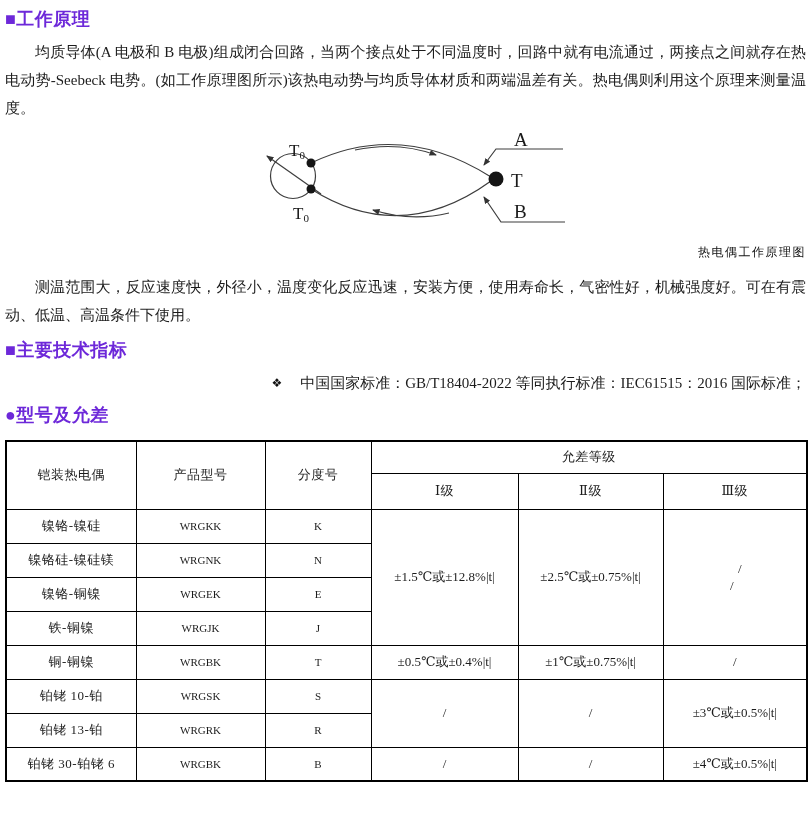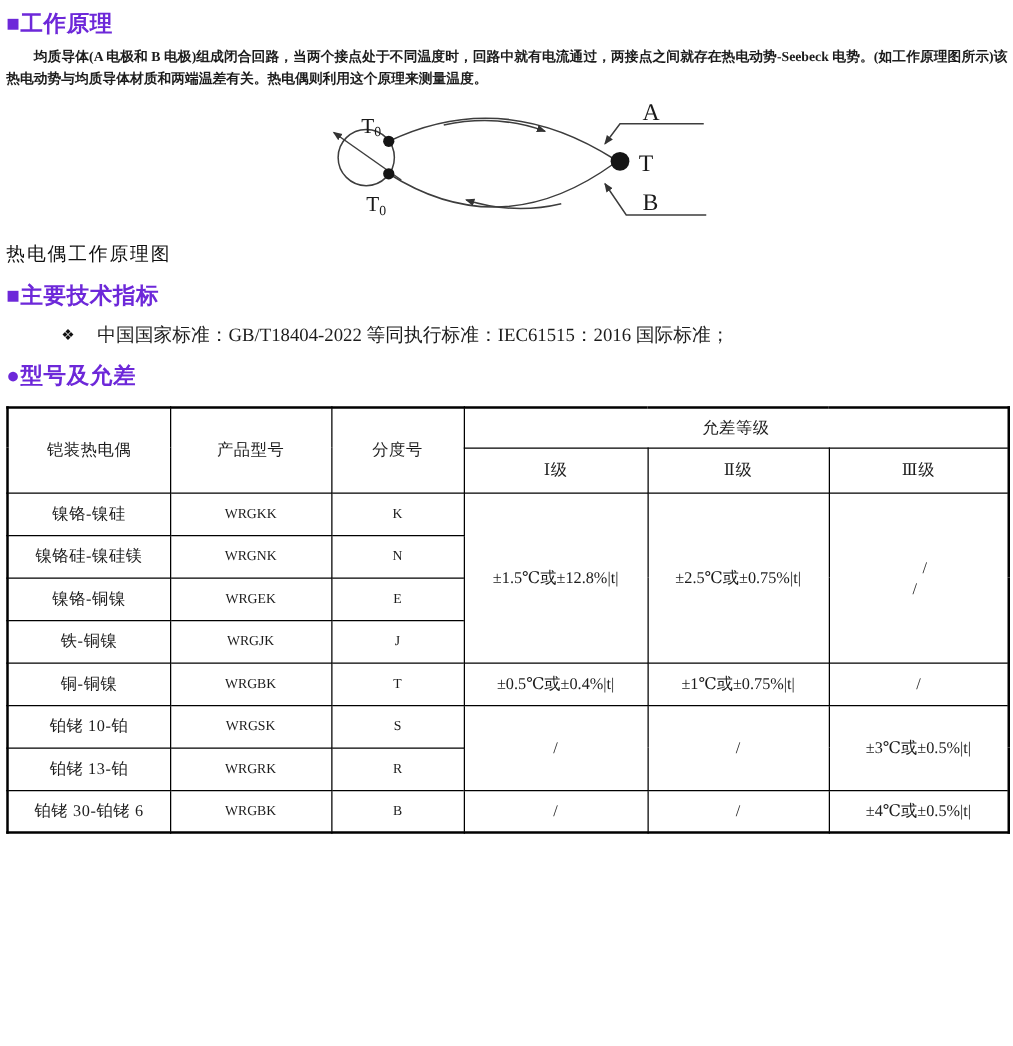--- a/index.html
+++ b/index.html
@@ -9,36 +9,36 @@
     font-family:"Liberation Serif","DejaVu Serif",serif;
   }
   .page { padding:8px 4px 0 5px; }
 
   .heading {
     font-size:18px; font-weight:bold; line-height:22px;
     color:#6d28d9; margin:0 0 8px 0; letter-spacing:0.5px;
   }
   .heading.h1 { margin-top:0; }
   .body-text {
-    font-size:11px; line-height:17px; text-indent:2em;
-    margin:0; text-align:justify;font-weight:bold;
+    font-size:15px; line-height:28px; text-indent:2em;
+    margin:0; text-align:justify;
   }
   .para-gap { margin-bottom:8px; }
 
   
   .diagram-wrap { position:relative; height:110px; margin:2px 0 0 238px; width:340px;text-align:center; }
   .diagram-wrap svg { display:block; }
   .caption {
-    text-align:left; font-size:15px; letter-spacing:1.5px;
+    text-align:right; font-size:12px; letter-spacing:1.5px;
     margin:4px 0 12px 0; color:#111;
   }
 
   
   .spec-list { list-style:none; margin:2px 0 6px 0; padding:0 0 0 44px; }
-  .spec-list li { line-height:28px; font-size:15px; }
+  .spec-list li { line-height:28px; font-size:15px;text-align:right; }
   .bullet-marker { font-size:12px; margin-right:18px; position:relative; top:-1px; color:#111; }
 
   
   table.tol-table {
     border-collapse:collapse; table-layout:fixed;
     width:801px; margin-top:14px;
     border:2px solid #000;
   }
   .tol-table th, .tol-table td {
     border:1px solid #000; padding:0;
@@ -92,20 +92,21 @@
 
       <text class="diagram-label" x="46" y="30" font-size="17"><tspan>T</tspan><tspan dy="3" font-size="11">0</tspan></text>
       <text class="diagram-label" x="50" y="93" font-size="17"><tspan>T</tspan><tspan dy="3" font-size="11">0</tspan></text>
       <text class="diagram-label" x="268" y="61" font-size="19">T</text>
       <text class="diagram-label" x="271" y="20" font-size="19">A</text>
       <text class="diagram-label" x="271" y="92" font-size="19">B</text>
     </svg>
   </div>
   <div class="caption">热电偶工作原理图</div>
 
+  <p class="body-text" style="margin-bottom:10px;">测温范围大，反应速度快，外径小，温度变化反应迅速，安装方便，使用寿命长，气密性好，机械强度好。可在有震动、低温、高温条件下使用。</p>
 
   <div class="heading">■主要技术指标</div>
   <ul class="spec-list">
     <li>
       <span class="bullet-marker">❖</span><span>中国国家标准：GB/T18404-2022 等同执行标准：IEC61515：2016 国际标准；</span>
     </li>
   </ul>
 
   <div class="heading" style="margin-top:2px;">●型号及允差</div>
 

